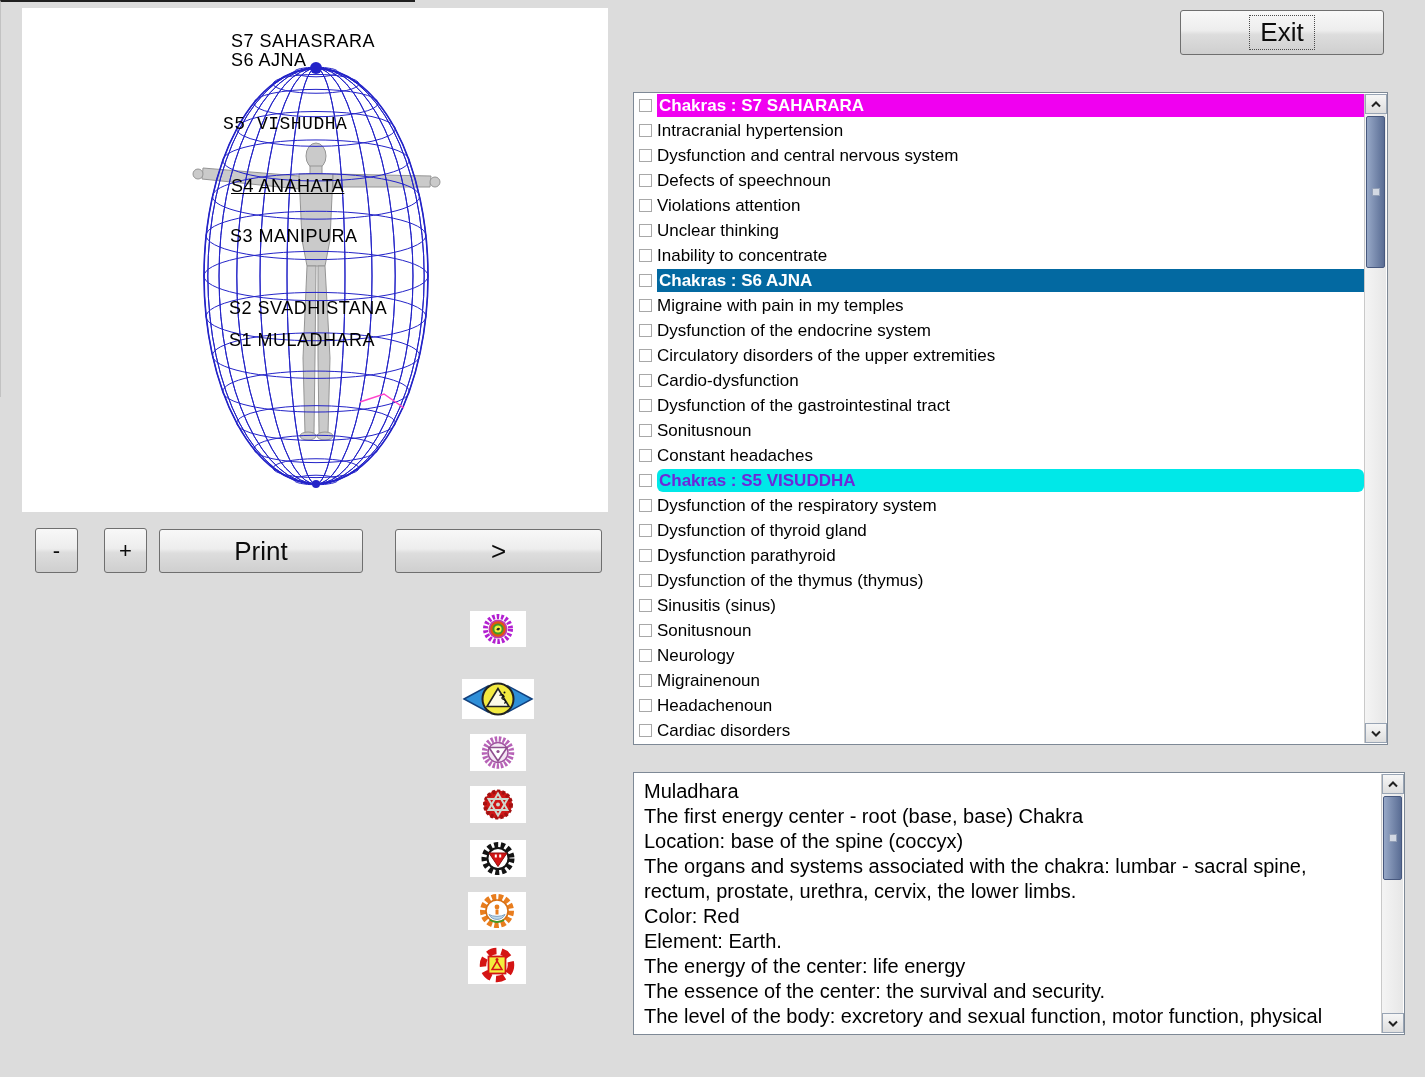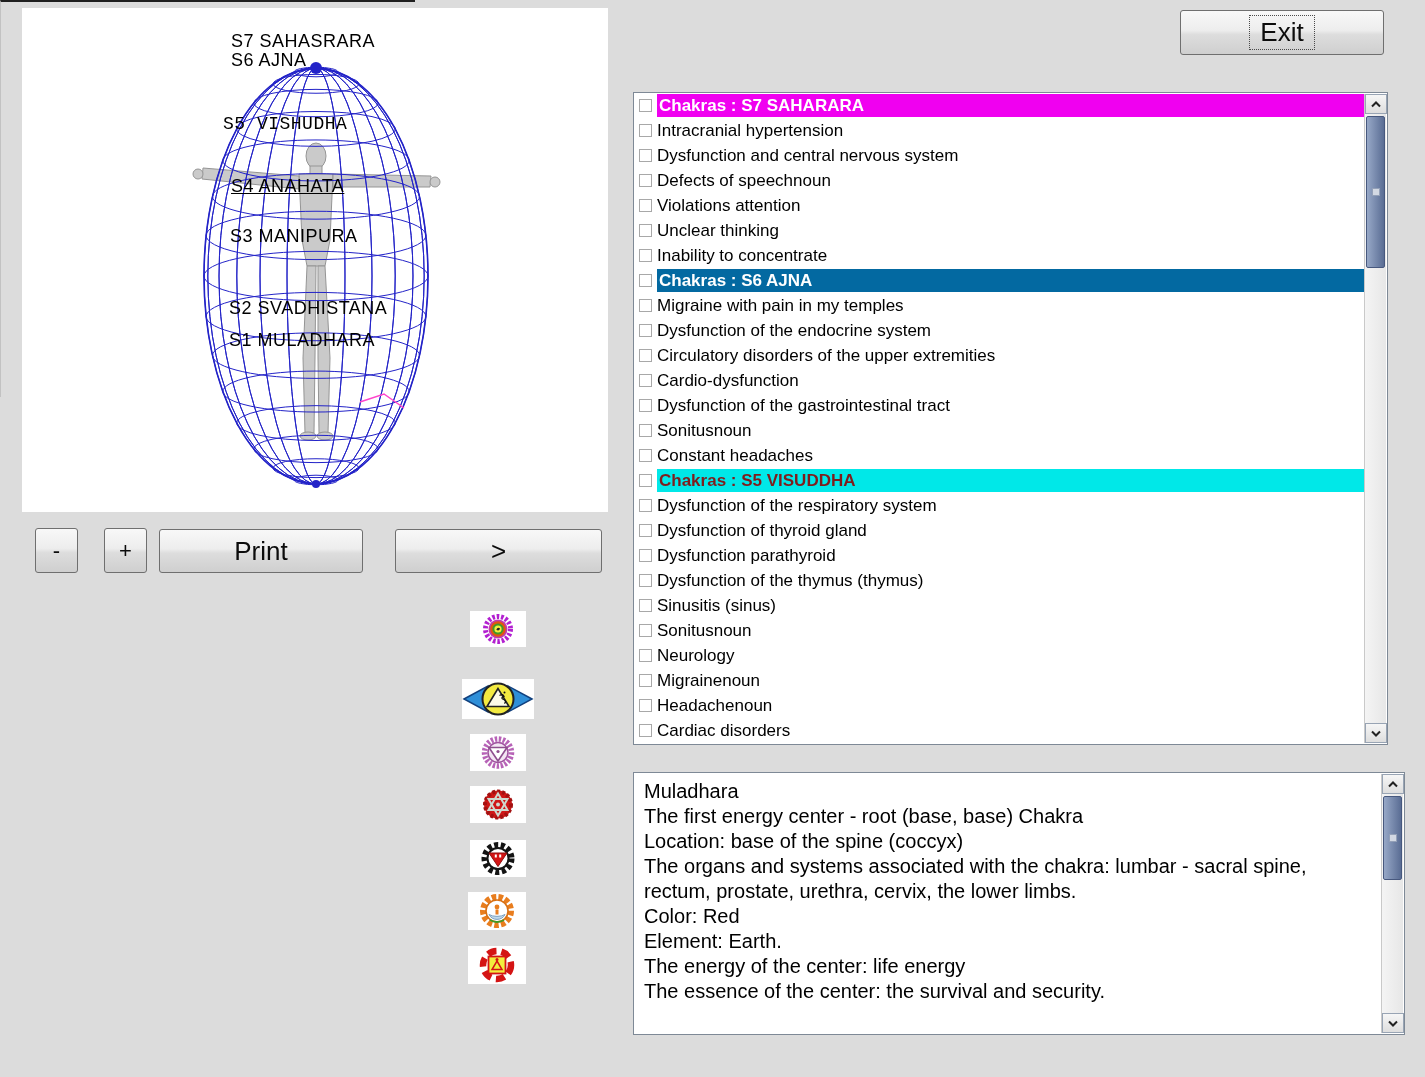--- a/index.html
+++ b/index.html
@@ -312,21 +312,21 @@
         <div class="lrow">
           <span class="cb"></span>
           <span class="ilabel">Sonitusnoun</span>
         </div>
         <div class="lrow">
           <span class="cb"></span>
           <span class="ilabel">Constant headaches</span>
         </div>
         <div class="lrow">
           <span class="cb"></span>
-          <span class="hstrip" style="background: rgb(0, 232, 232); color: #7f1d1d;">Chakras : S5 VISUDDHA</span>
+          <span class="hstrip" style="background: rgb(0, 232, 232); color: #6d28d9; border-radius: 6px;">Chakras : S5 VISUDDHA</span>
         </div>
         <div class="lrow">
           <span class="cb"></span>
           <span class="ilabel">Dysfunction of the respiratory system</span>
         </div>
         <div class="lrow">
           <span class="cb"></span>
           <span class="ilabel">Dysfunction of thyroid gland</span>
         </div>
         <div class="lrow">
@@ -381,20 +381,21 @@
     <div id="info-lines">
         <div class="tline">Muladhara</div>
         <div class="tline">The first energy center - root (base, base) Chakra</div>
         <div class="tline">Location: base of the spine (coccyx)</div>
         <div class="tline">The organs and systems associated with the chakra: lumbar - sacral spine,</div>
         <div class="tline">rectum, prostate, urethra, cervix, the lower limbs.</div>
         <div class="tline">Color: Red</div>
         <div class="tline">Element: Earth.</div>
         <div class="tline">The energy of the center: life energy</div>
         <div class="tline">The essence of the center: the survival and security.</div>
+        <div class="tline">The level of the body: excretory and sexual function, motor function, physical</div>
       </div>
     <div class="vscroll" style="right:1px;top:1px;bottom:1px;">
       <div class="sb-btn up">
         <svg width="10" height="7" viewBox="0 0 10 7">
             <polyline points="1,5.5 5,1.5 9,5.5" fill="none" stroke="#222" stroke-width="2"></polyline>
           </svg>
       </div>
       <div class="sb-thumb" style="top:22px;height:84px;"></div>
       <div class="sb-btn down">
         <svg width="10" height="7" viewBox="0 0 10 7">

